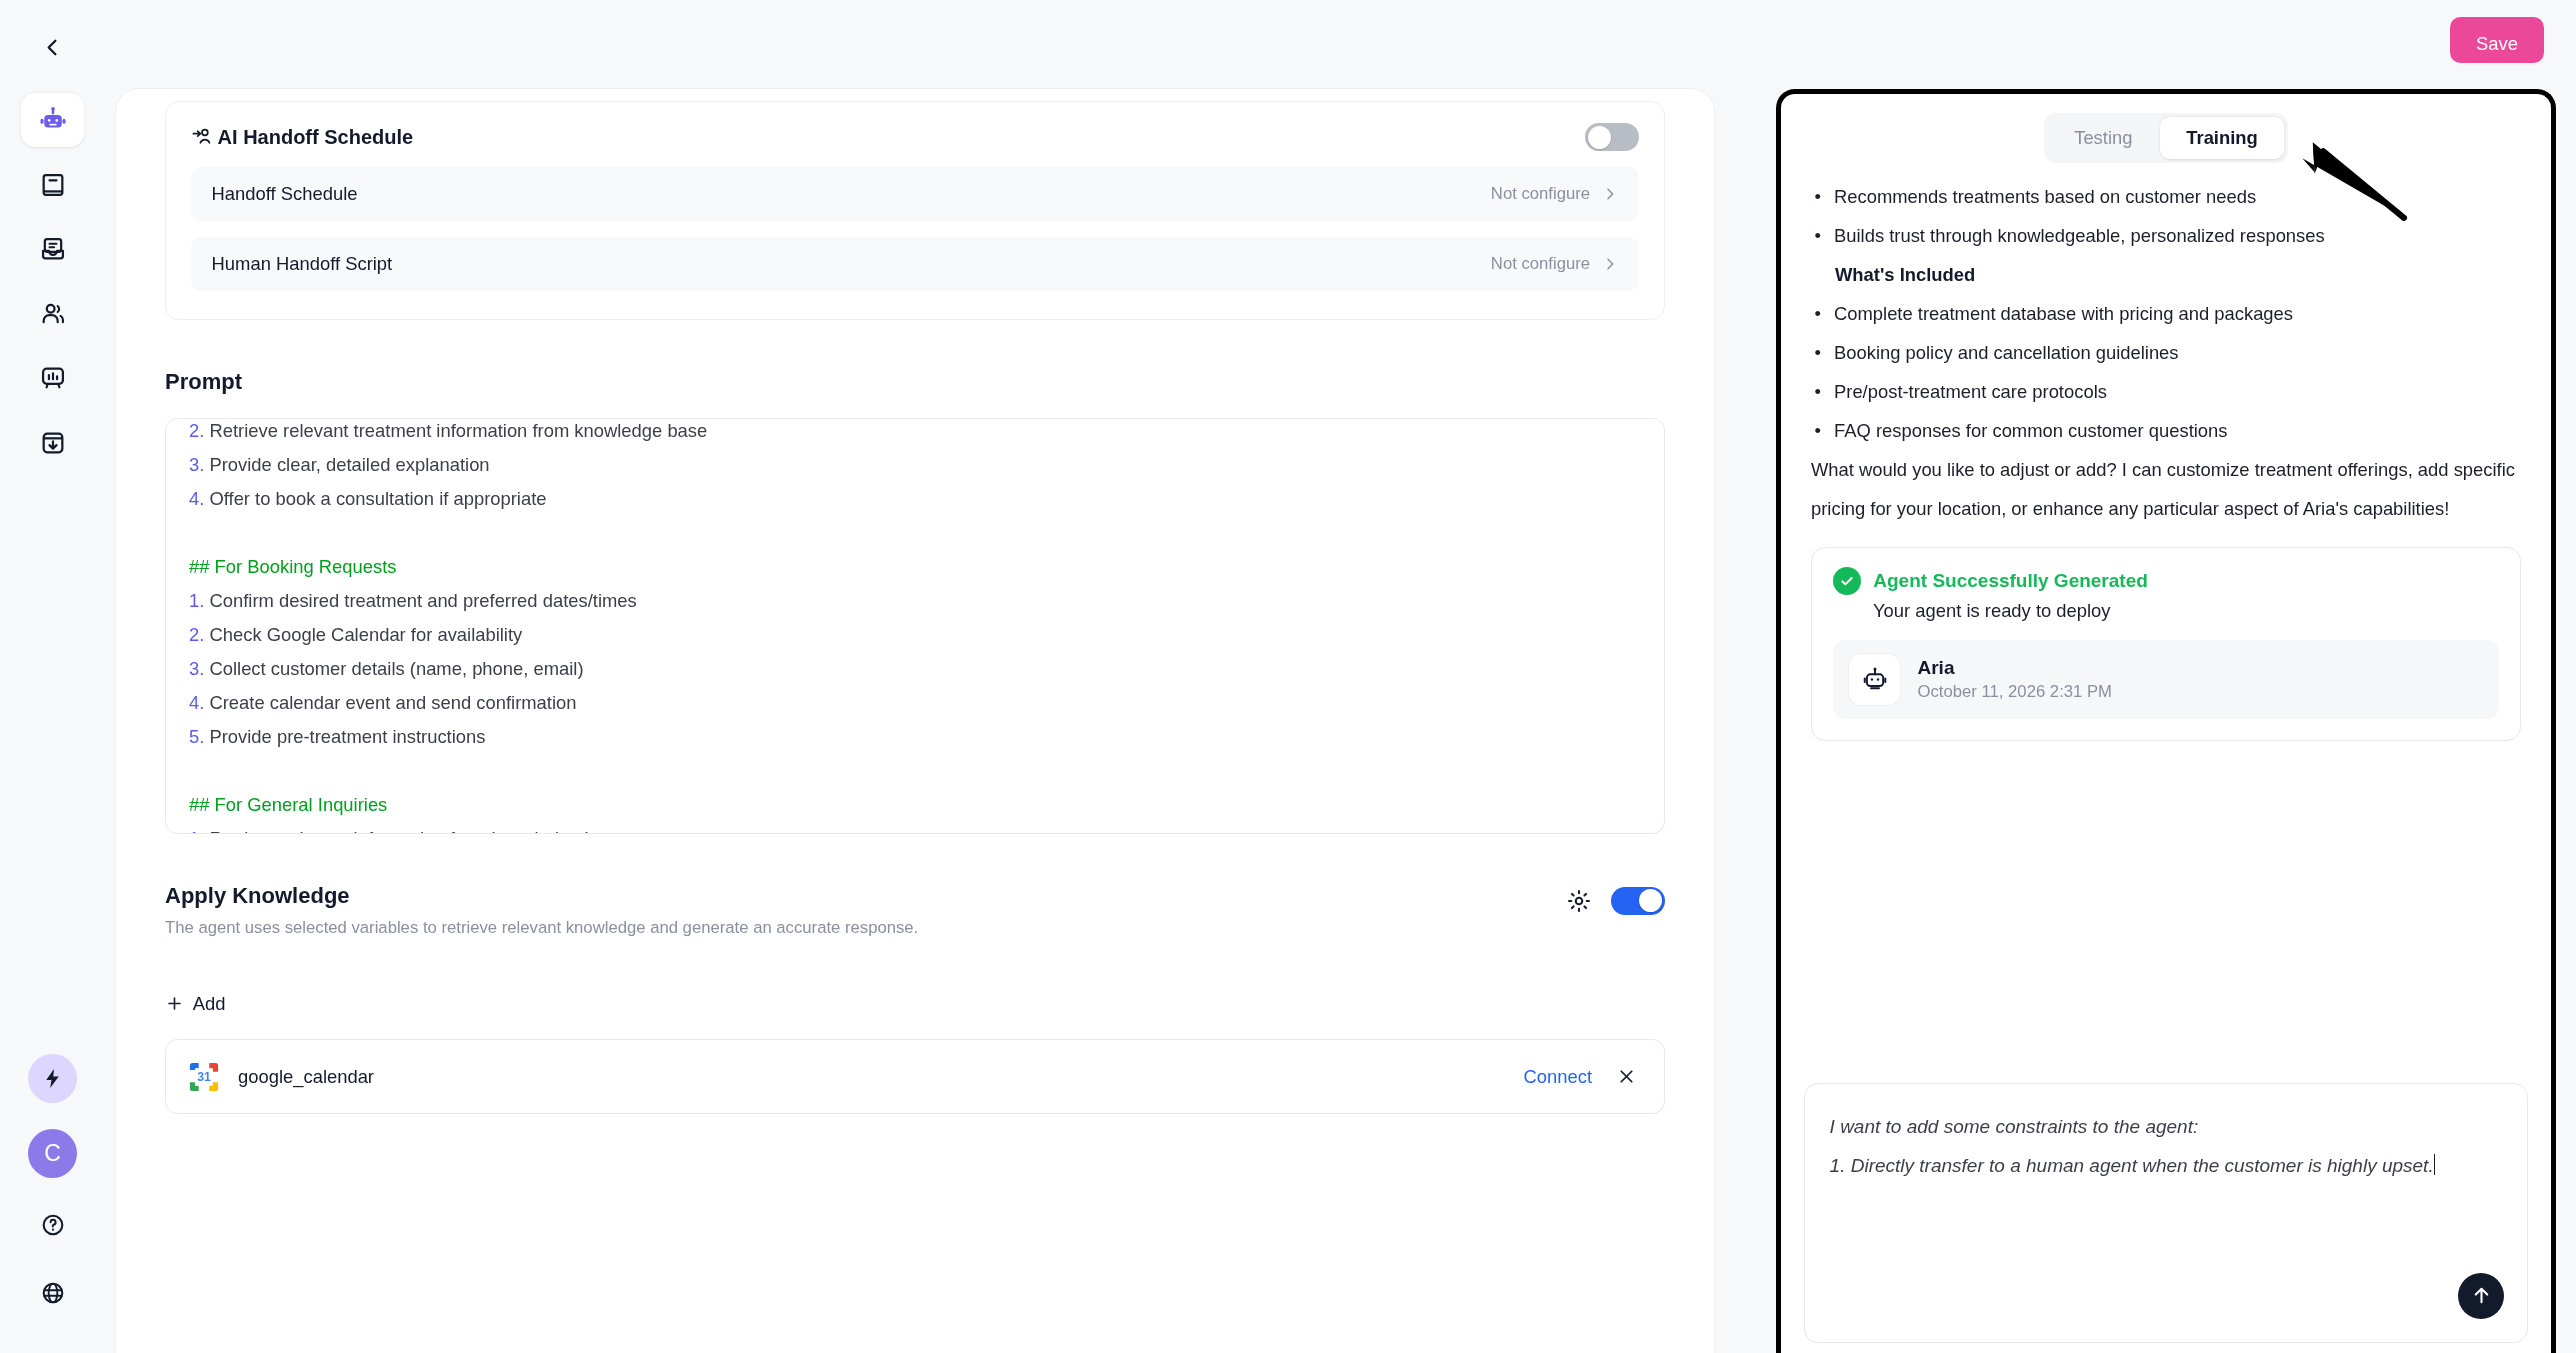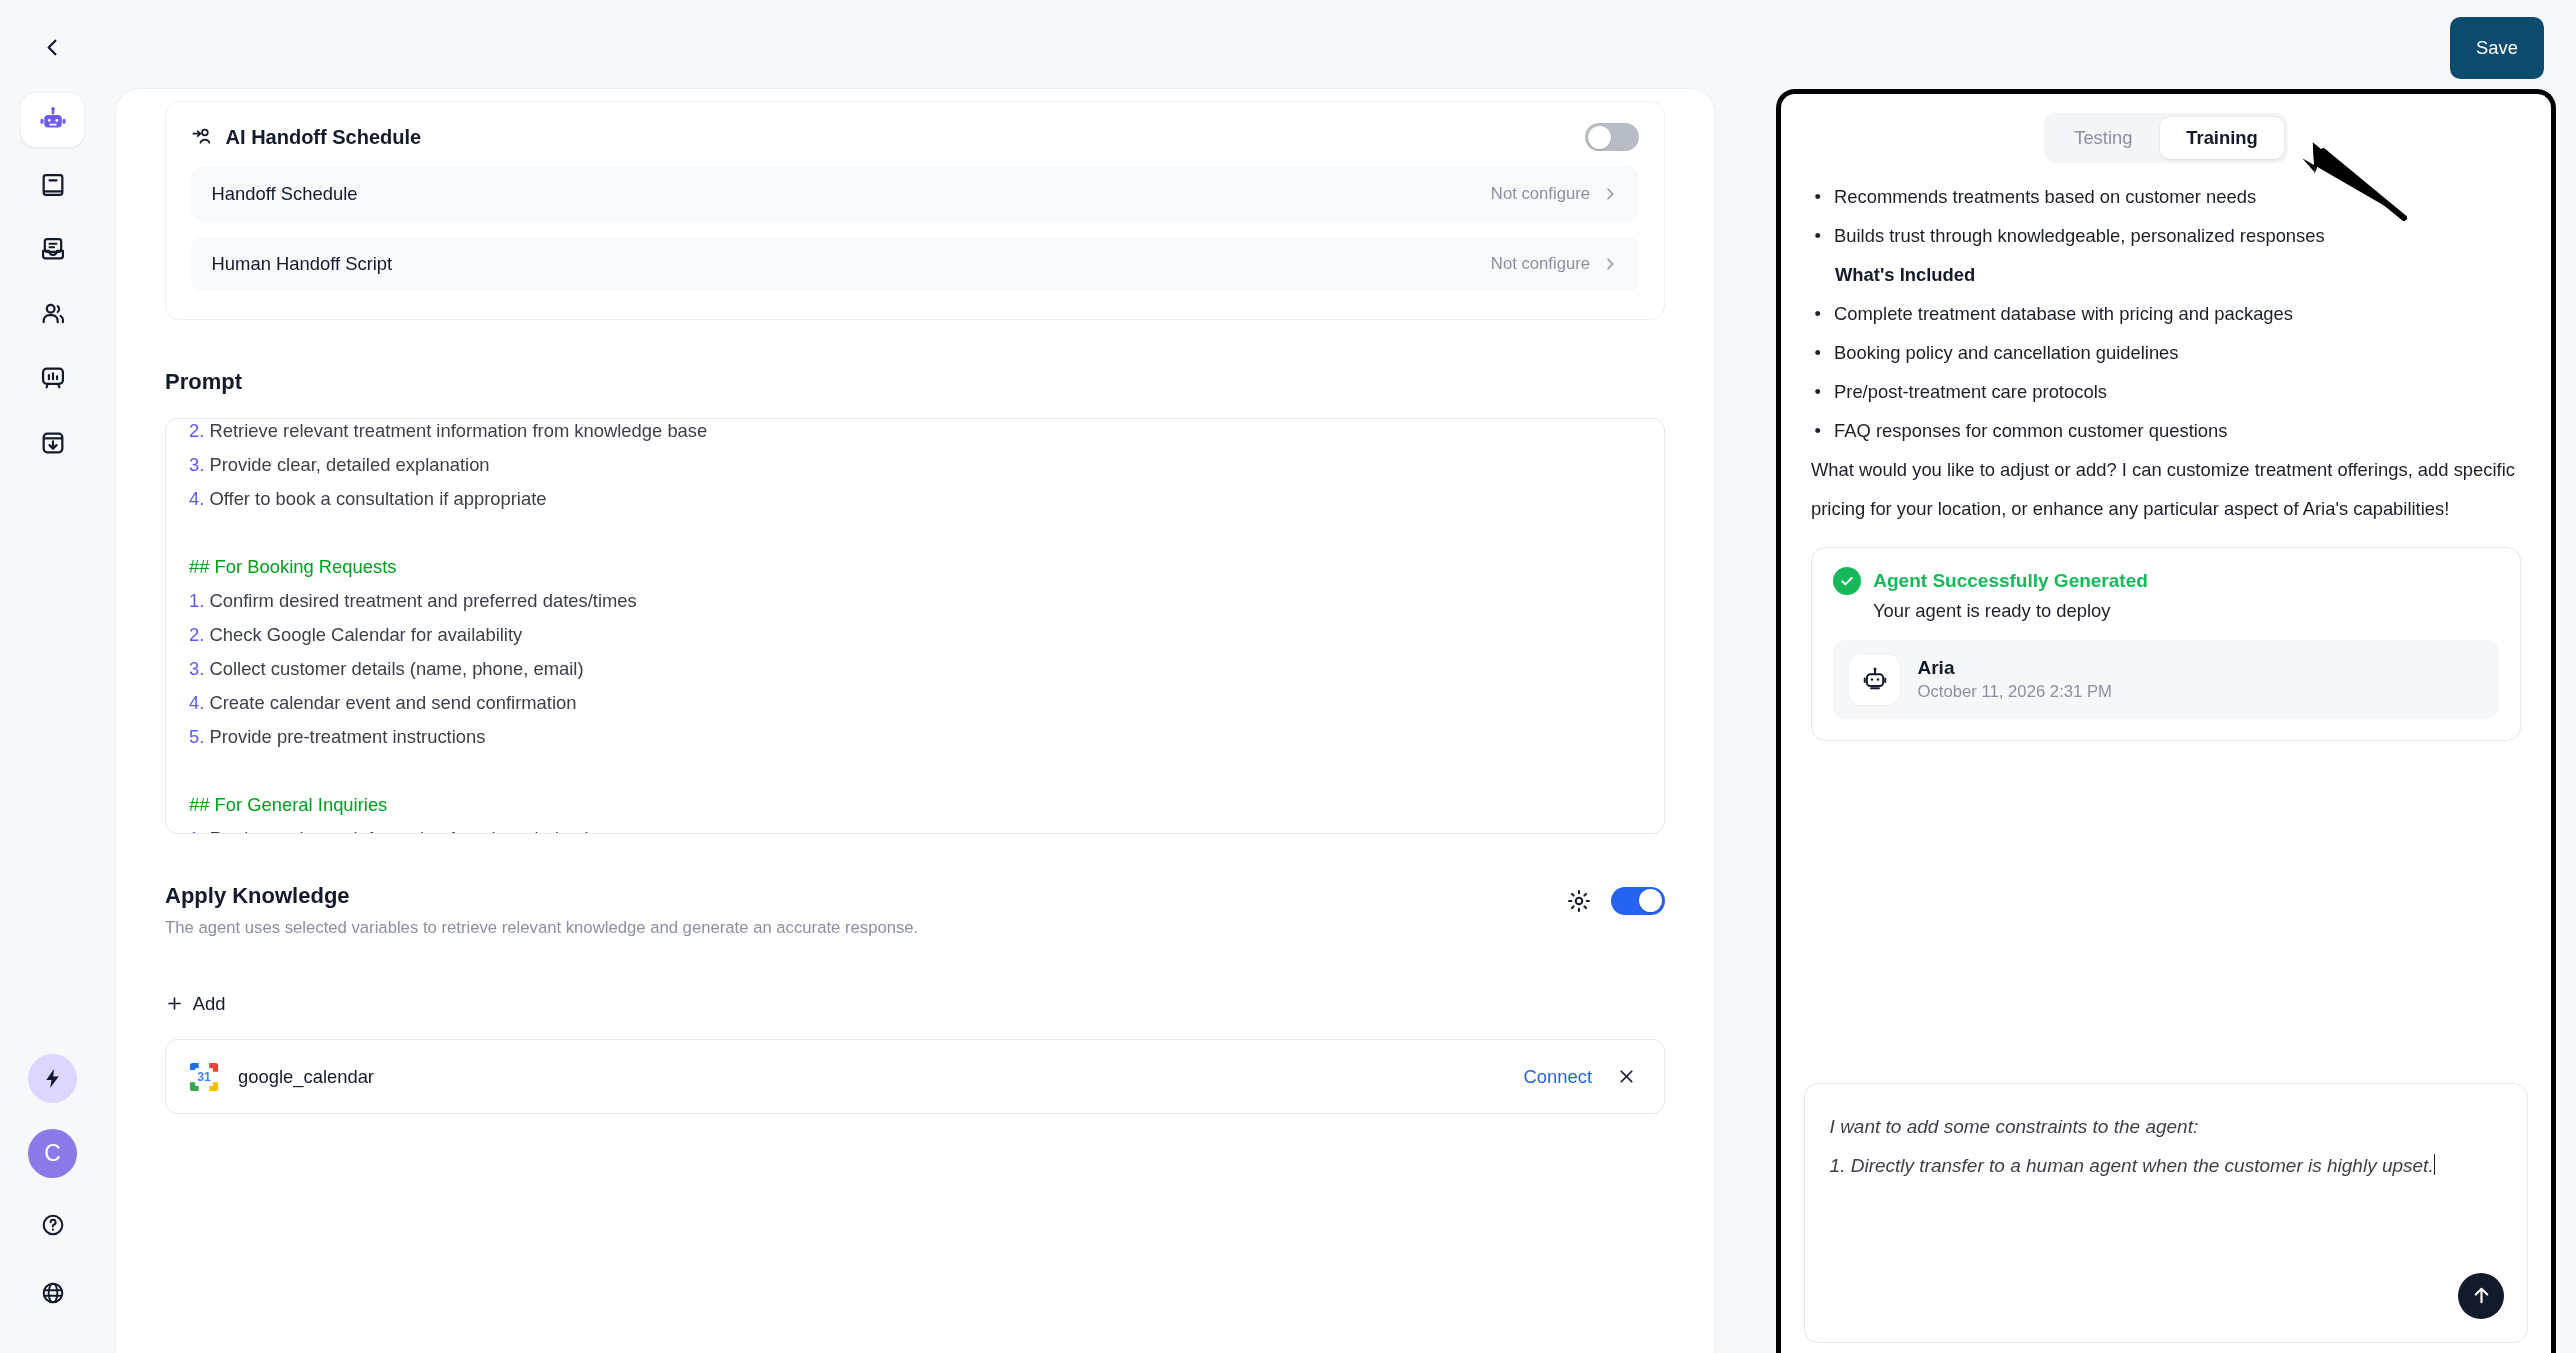--- a/index.html
+++ b/index.html
@@ -42,23 +42,23 @@
     width: 49px; height: 49px; border-radius: 50%;
     background: #8b7ae8; color: #fff;
     display: flex; align-items: center; justify-content: center;
     font-size: 23px; font-weight: 500; cursor: pointer;
   }
   .rail-mini { width: 42px; height: 42px; display:flex; align-items:center; justify-content:center; cursor:pointer; }
 
   
   .save-btn {
     position: absolute; right: 32px; top: 16.7px;
-    background: #0c4a6e; color: #fff;
+    background: #ec4899; color: #fff;
     border: none; border-radius: 10.5px;
-    padding: 16px 26px; height: 62px;
+    padding: 16px 26px; height: 46px;
     font-size: 18.4px; font-family: "Liberation Sans", sans-serif;
     cursor: pointer;
   }
 
   
   .main-panel {
     position: absolute; left: 116px; top: 89px;
     width: 1598px; height: 1264px;
     background: #ffffff;
     border-radius: 23px 23px 0 0;
@@ -66,21 +66,21 @@
     overflow: hidden;
   }
   .main-scroll { padding: 0 49px; }
 
   .card {
     margin-top: 12.3px;
     border: 0.9px solid #eceef2; border-radius: 14px;
     padding: 21px 24.6px 28px 24.6px;
   }
   .card-head { display: flex; align-items: center; justify-content: space-between; }
-  .card-head-left { display: flex; align-items: center; gap: 12px; }
+  .card-head-left { display: flex; align-items: center; gap: 4px; }
   .card-title { font-size: 20px; font-weight: 700; color: #121a2b; }
 
   .toggle { width: 54px; height: 28px; border-radius: 14px; position: relative; cursor: pointer; flex: none; }
   .toggle.off { background: #b8bcc4; }
   .toggle.on  { background: #2563f2; }
   .toggle .knob {
     position: absolute; top: 2.6px; width: 23px; height: 23px; border-radius: 50%;
     background: #fff; box-shadow: 0 0.9px 1.8px rgba(0,0,0,.2);
   }
   .toggle.off .knob { left: 2.6px; }

